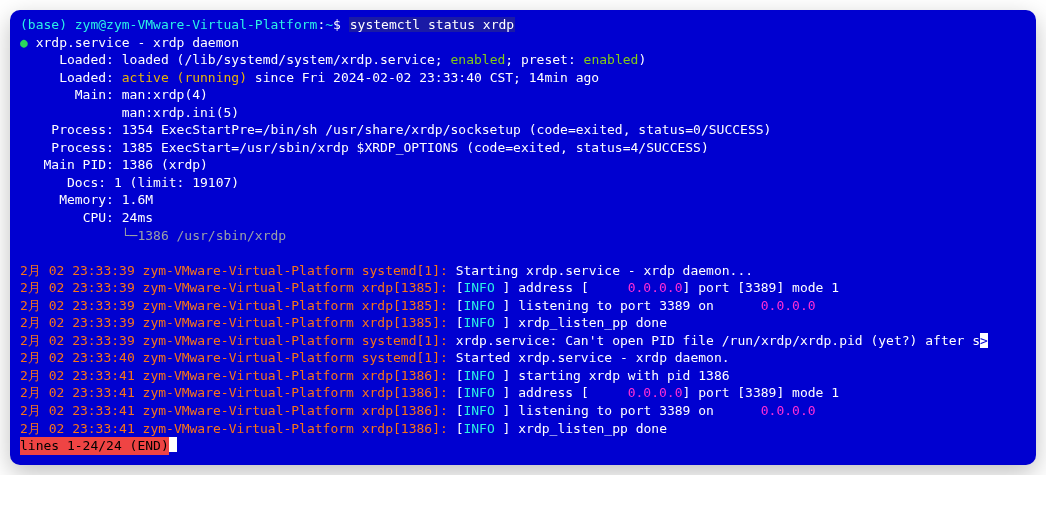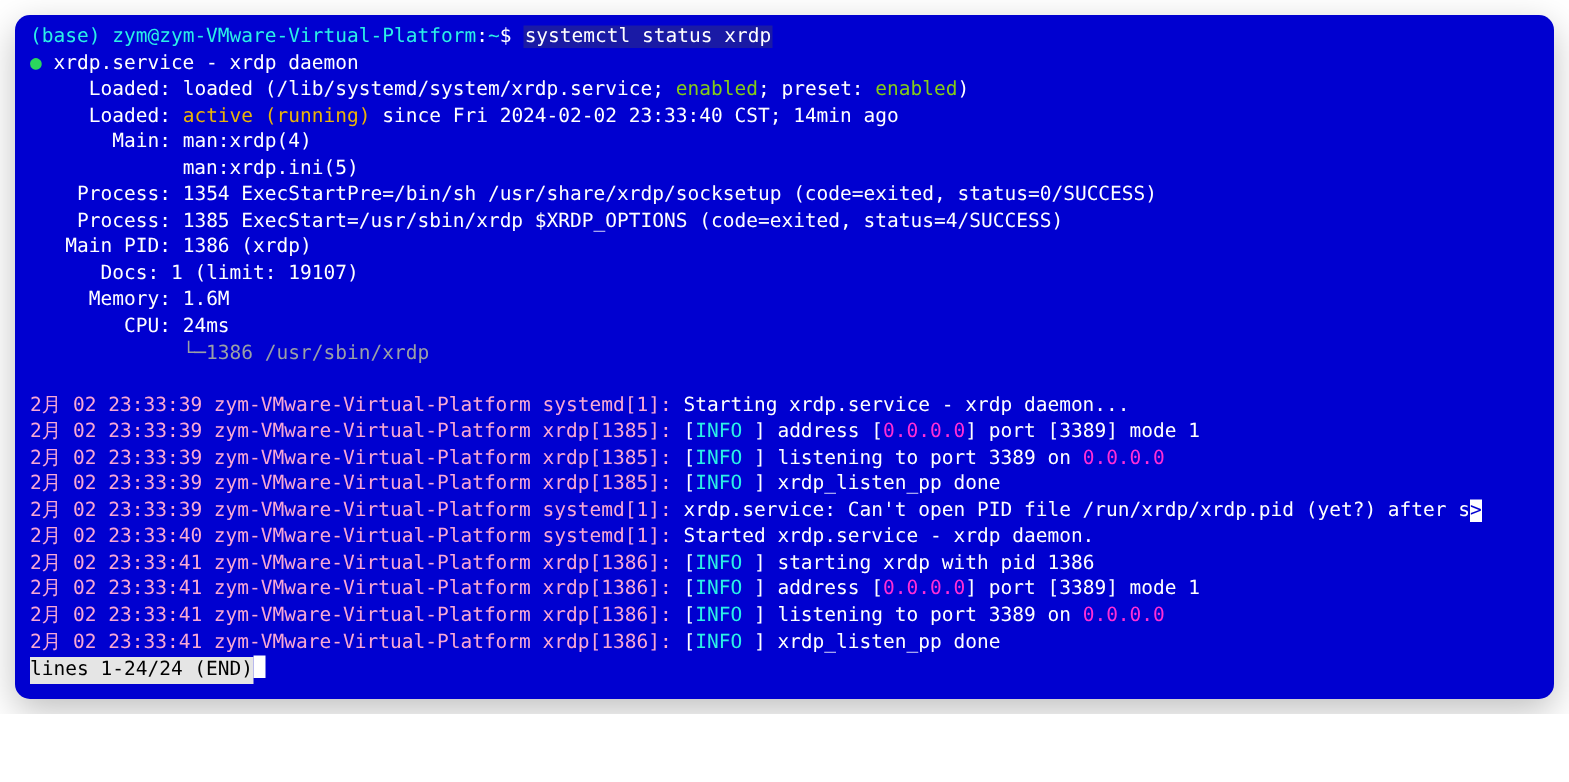--- a/index.html
+++ b/index.html
@@ -18,28 +18,28 @@
     padding: 6px 10px 10px 10px;
     color: #ffffff;
     box-sizing: border-box;
     overflow: hidden;
   }
   .line { white-space: pre; }
   .cyan    { color: #2bf0e6; }
   .green   { color: #eab308; }
   .dimgreen{ color: #84cc16; }
   .grey    { color: #9aa0a6; margin-top: 32px; }
-  .magenta { color: #ff2ed6; }
+  .magenta { color: #ff2ed6; margin-left: 39px; }
   .white   { color: #ffffff; }
   .bullet  { color: #2bd65c; font-weight: bold; }
   .cmd-hl  { background: #1a1aa5; padding: 0 1px; }
-  .pager   { background: #e5e5e5; color: #000; display: inline-block; text-align: right; }
+  .pager   { background: #ef4444; color: #000; display: inline-block; text-align: right; }
   .cursor  { display:inline-block; width:8px; height:15px; background:#ffffff; vertical-align:-2px; }
   .rev     { background:#ffffff; color:#0000d0; }
-  .logtime { color:#f9a8d4; }
+  .logtime { color:#f97316; }
   .tree    { color:#9aa0a6; }
   [data-bind]:empty::before { content: ""; }
 </style>
 </head>
 <body>
 
 <div class="terminal">
 
   <div class="line"><span class="cyan" data-bind="prompt.env">(base)</span> <span class="cyan" data-bind="prompt.userhost">zym@zym-VMware-Virtual-Platform</span><span class="white">:</span><span class="cyan" data-bind="prompt.path">~</span><span class="white" data-bind="prompt.sep">$</span> <span class="cmd-hl white" data-bind="prompt.command">systemctl status xrdp</span></div>
 

